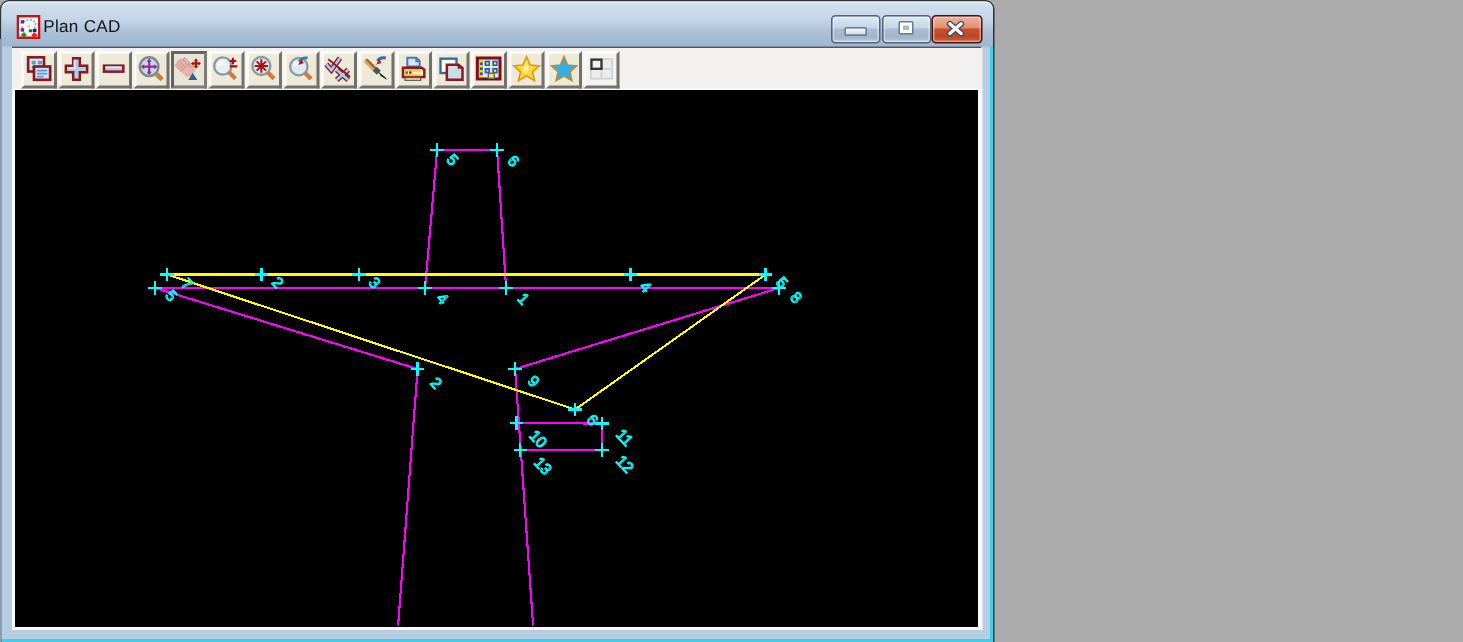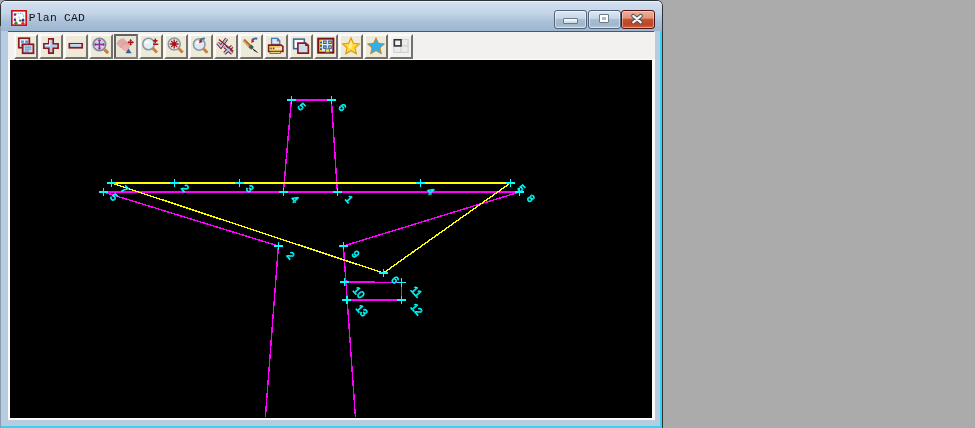--- a/index.html
+++ b/index.html
@@ -1,21 +1,21 @@
 <!DOCTYPE html>
 <html><head>
 <meta charset="utf-8">
 <style>
 html,body{margin:0;padding:0;}
 body{width:975px;height:428px;background:#ababab;font-family:"Liberation Sans",sans-serif;position:relative;overflow:hidden;}
 #win{position:absolute;left:0;top:0;width:663.2px;height:429.5px;border-radius:6px 6px 0 0;background:#2e3338;}
 #cyanedge{position:absolute;left:1px;top:1px;width:660.8px;height:426.9px;border-radius:5px 5px 0 0;background:#35d3ee;}
 #bluebody{position:absolute;left:1px;top:1px;width:659px;height:424.8px;border-radius:5px 5px 0 0;background:#b7cbe1;}
 #titlebar{position:absolute;left:1px;top:1px;width:661.4px;height:30px;border-radius:5px 5px 0 0;background:linear-gradient(#d3e1f0 0%,#c4d5e8 40%,#a9c0d8 70%,#9db6d0 100%);box-shadow:inset 0 1px 0 #e8f0f8;}
-#title{position:absolute;left:28.8px;top:12.4px;font-size:11.4px;color:#141414;letter-spacing:0.2px;font-family:Liberation Mono, monospace;}
+#title{position:absolute;left:28.8px;top:12.4px;font-size:11.4px;color:#141414;letter-spacing:0.2px;}
 #appicon{position:absolute;left:11px;top:10px;width:16px;height:16px;}
 .capbtn{position:absolute;top:10px;height:17px;border-radius:3px;}
 #btnmin{left:554px;width:31px;background:linear-gradient(#dde8f3 0%,#c5d6e7 44%,#a7bed3 50%,#9fb6cb 80%,#b7cada 100%);border:1px solid #55647a;box-shadow:inset 0 0 0 1px rgba(255,255,255,0.45);}
 #btnmax{left:587.5px;width:31px;background:linear-gradient(#dde8f3 0%,#c5d6e7 44%,#a7bed3 50%,#9fb6cb 80%,#b7cada 100%);border:1px solid #55647a;box-shadow:inset 0 0 0 1px rgba(255,255,255,0.45);}
 #btnclose{left:621px;width:32px;background:linear-gradient(#efb19b 0%,#e29376 42%,#c8512f 50%,#bc4526 78%,#cd6239 100%);border:1.5px solid #4d1413;box-shadow:inset 0 0 0 1px rgba(255,225,205,0.5);}
 #minglyph{position:absolute;left:8px;top:7px;width:13px;height:4px;background:linear-gradient(#ffffff,#cdd6de);border:1px solid #6d7a87;border-radius:1px;}
 #maxglyph{position:absolute;left:10px;top:3px;width:8px;height:7px;background:#ffffff;border:1px solid #6d7a87;border-radius:1px;}
 #maxglyph div{position:absolute;left:2px;top:2px;width:4px;height:3px;background:#a6bcd0;}
 #clienttop{position:absolute;left:8px;top:31px;width:646px;height:1.3px;background:#4e565e;}
 #toolstrip{position:absolute;left:8.2px;top:32.3px;width:646.8px;height:27.7px;background:#f2f1ef;}

